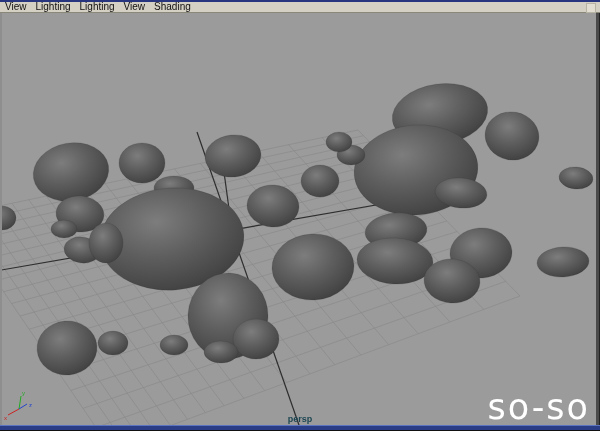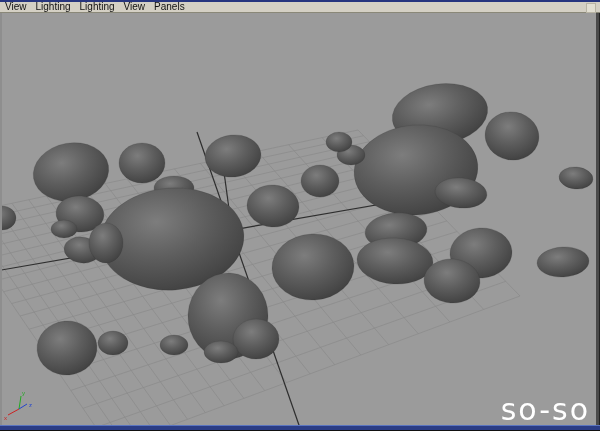--- a/index.html
+++ b/index.html
@@ -22,21 +22,21 @@
   }
   .viewport-svg{position:absolute;top:0;left:0;z-index:1;}
   .left-edge{position:absolute;left:0;top:13px;bottom:6px;width:2px;background:#8e8e8e;z-index:2;}
   .right-edge{position:absolute;right:0;top:13px;bottom:6px;width:4px;background:#4a4a4a;border-right:1px solid #222;box-sizing:border-box;z-index:2;}
   .persp-label{
     position:absolute;left:0;right:0;bottom:7px;text-align:center;
     font-size:9px;font-weight:bold;color:#1d4652;z-index:3;
   }
   .watermark{
     position:absolute;right:10px;bottom:4px;
-    font-size:30px;color:#ffffff;letter-spacing:2px;z-index:4;
+    font-size:35px;color:#ffffff;letter-spacing:2px;z-index:4;
     font-family:"DejaVu Sans", sans-serif;
   }
   .bottom-bar{
     position:absolute;left:0;right:0;bottom:0;height:6px;
     background:#2a3c85;border-top:1px solid #5a74c0;border-bottom:1px solid #111;
     box-sizing:border-box;z-index:5;
   }
 </style>
 </head>
 <body>
@@ -44,21 +44,21 @@
 <div class="window">
 
   <div class="top-line"></div>
 
   <div class="menubar">
 
     <span class="menu-item">View</span>
       <span class="menu-item">Lighting</span>
       <span class="menu-item">Lighting</span>
       <span class="menu-item">View</span>
-      <span class="menu-item">Panels</span>
+      <span class="menu-item">Shading</span>
       <span class="panel-menu-icon"></span>
   </div>
 
   <svg class="viewport-svg" id="scene" width="600" height="431" viewBox="0 0 600 431">
     <defs>
       <radialGradient id="rockGrad" cx="40%" cy="32%" r="78%">
         <stop offset="0%" stop-color="#7d7d7d"></stop>
         <stop offset="45%" stop-color="#5e5e5e"></stop>
         <stop offset="82%" stop-color="#474747"></stop>
         <stop offset="100%" stop-color="#3a3a3a"></stop>
@@ -208,17 +208,18 @@
         <line x1="19" y1="409" x2="27" y2="404" stroke="#2244cc" stroke-width="1"></line>
         <text x="4" y="420" font-size="6" fill="#cc2222">x</text>
         <text x="22" y="395" font-size="6" fill="#22aa22">y</text>
         <text x="29" y="407" font-size="6" fill="#2244cc">z</text>
       </g>
   </svg>
 
   <div class="left-edge"></div>
   <div class="right-edge"></div>
 
+  <div class="persp-label">persp</div>
 
   <div class="watermark">so-so</div>
 
   <div class="bottom-bar"></div>
 </div>
 
 </body></html>

